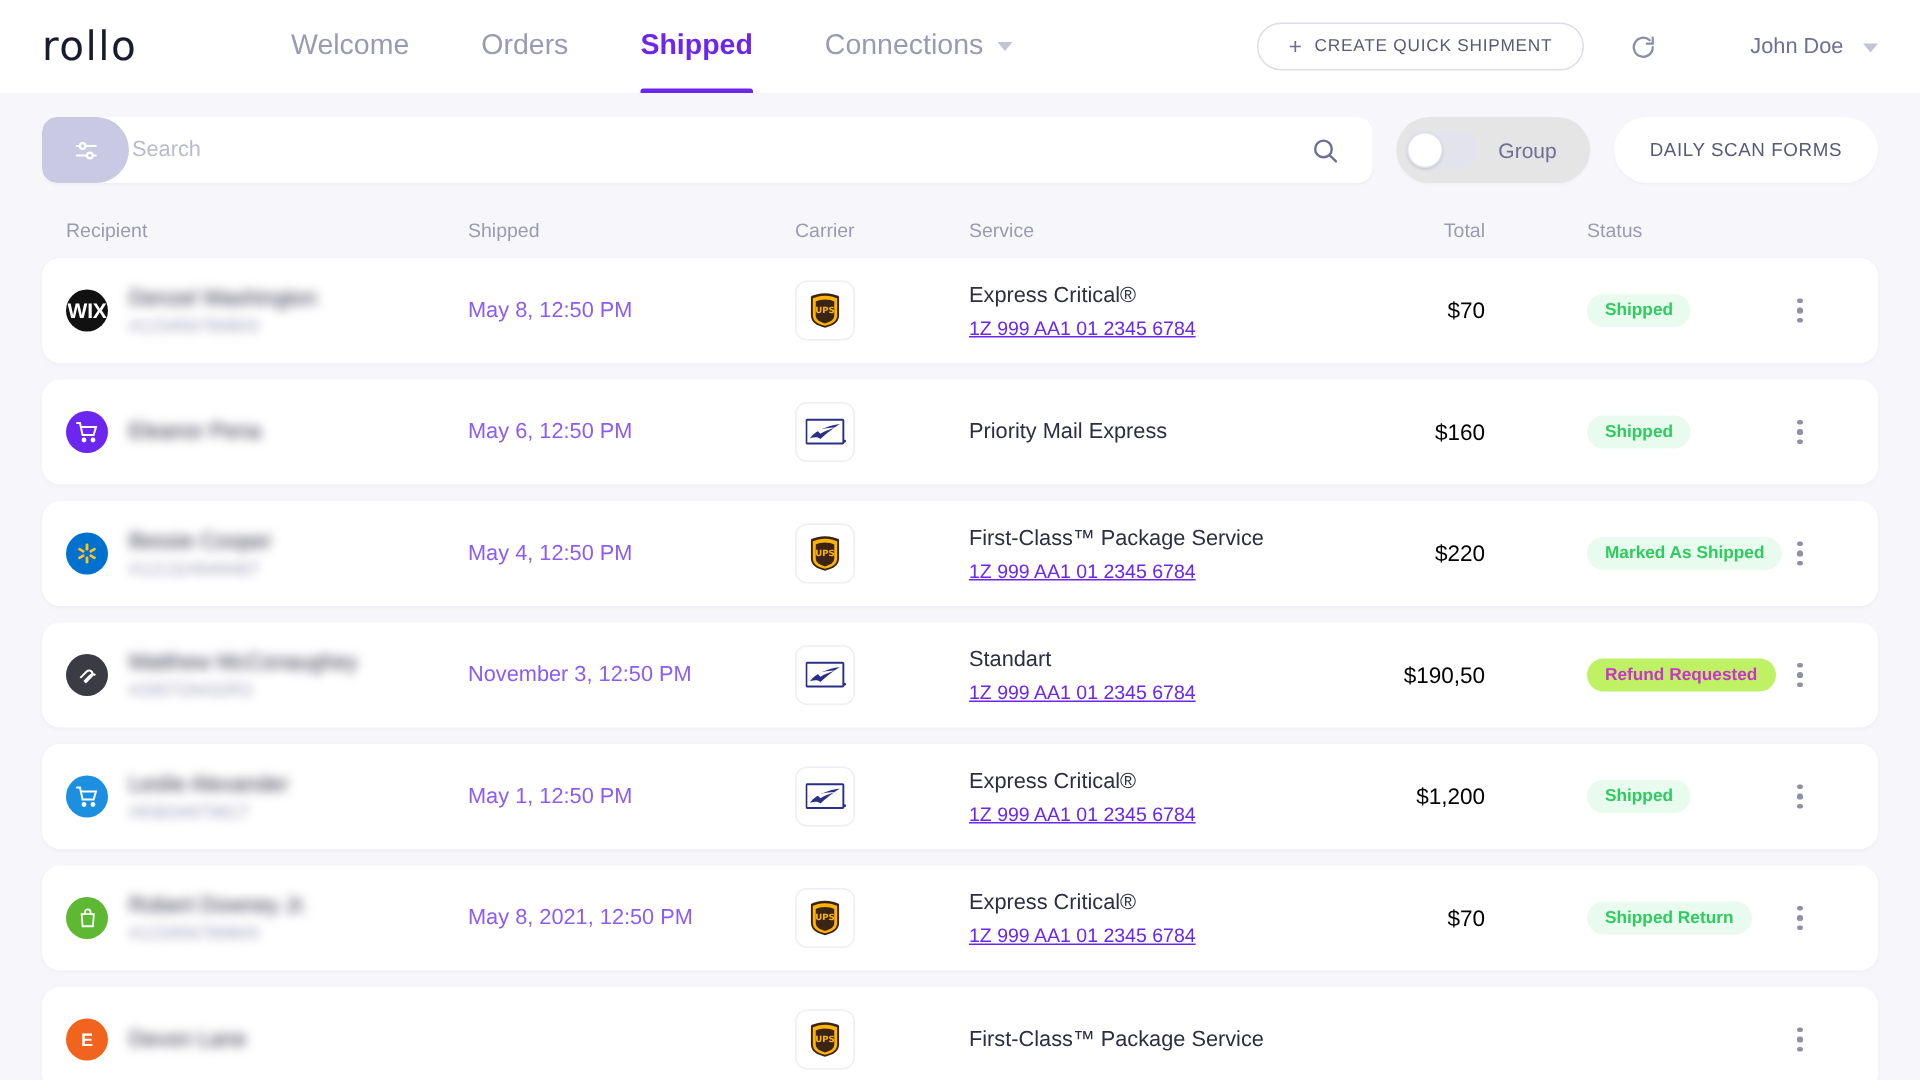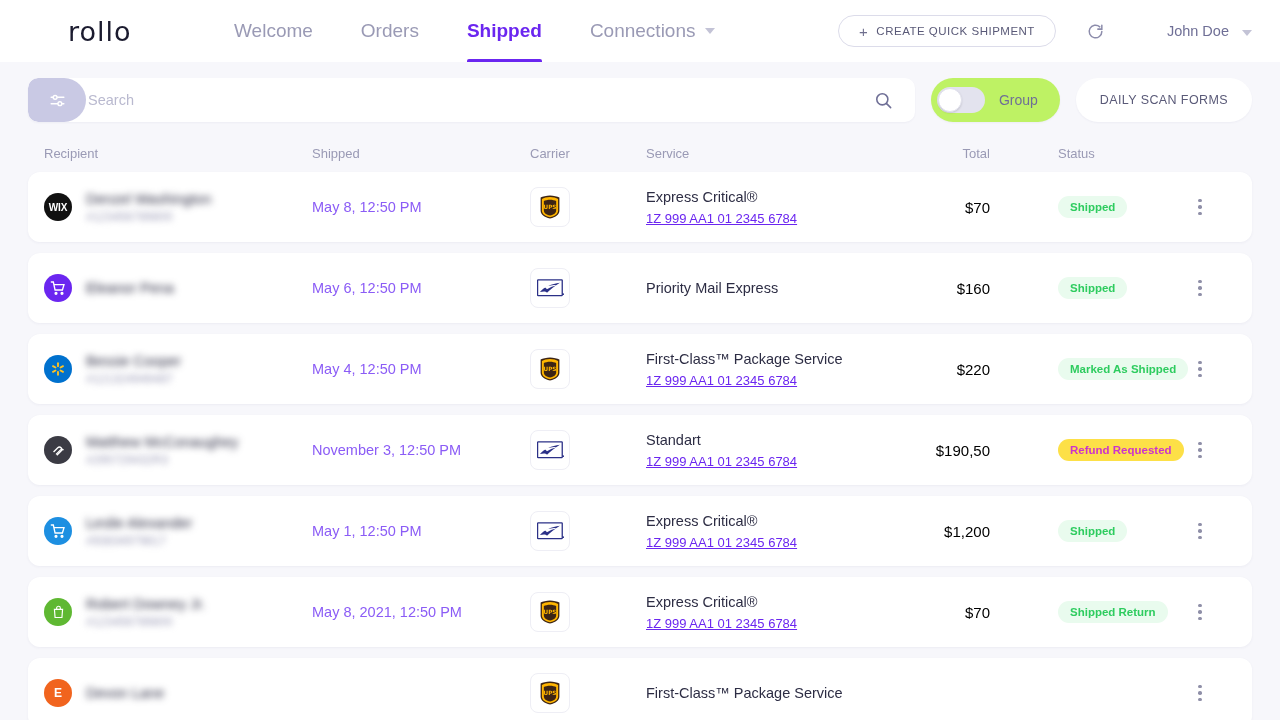--- a/index.html
+++ b/index.html
@@ -19,21 +19,20 @@
     padding: 0 28px;
     position: relative;
   }
   .logo {
     font-size: 27px;
     letter-spacing: 1px;
     color: #1b1b2f;
     font-weight: 400;
     width: 142px;
     font-family: "DejaVu Sans", sans-serif;
-    margin-left: 40px;
   }
   .navlinks { display: flex; align-items: center; height: 100%; gap: 0; }
   .navlink {
     font-size: 19px;
     color: #9a9ab5;
     height: 100%;
     display: flex;
     align-items: center;
     padding: 0 24px;
     position: relative;
@@ -118,21 +117,21 @@
     padding: 0 2px;
     background: transparent;
     font-family: "Liberation Sans", sans-serif;
   }
   .search-input::placeholder { color: #b9b9cf; }
   .search-ico { padding: 0 22px; cursor: pointer; display: flex; align-items: center; }
 
   .group-pill {
     margin-left: 16px;
     height: 44px;
-    background: #bef264;
+    background: #e5e5e5;
     border-radius: 22px;
     display: flex;
     align-items: center;
     padding: 0 22px 0 6px;
     gap: 14px;
     box-shadow: 0 1px 2px rgba(60,60,110,.05);
   }
   .toggle {
     width: 48px; height: 26px;
     background: #e3e3ee;
@@ -242,21 +241,21 @@
 
   .badge {
     display: inline-block;
     font-size: 11.5px;
     font-weight: 700;
     padding: 5px 12px;
     border-radius: 12px;
     white-space: nowrap;
   }
   .badge.green { background: #e9fbee; color: #2ecc5f; }
-  .badge.magenta { background: #fde047; color: #cc33cc; }
+  .badge.magenta { background: #bef264; color: #cc33cc; }
 
   .dots { display: flex; flex-direction: column; gap: 3px; align-items: center; cursor: pointer; margin-left: auto; }
   .dots span { width: 3.5px; height: 3.5px; border-radius: 50%; background: #8f8fa8; display: block; }
 </style>
 </head>
 <body>
 
 <div class="topnav">
   <div class="logo">rollo</div>
   <div class="navlinks">
@@ -322,21 +321,21 @@
     <div class="c-ship">Shipped</div>
     <div class="c-carr">Carrier</div>
     <div class="c-serv">Service</div>
     <div class="c-total">Total</div>
     <div class="c-stat">Status</div>
     <div class="c-menu"></div>
   </div>
   <div id="rows">
       <div class="row">
         <div class="c-recip recip-cell">
-          <div class="avatar" style="background:#111;font-size:10px;letter-spacing:-.2px;">WIX</div>
+          <div class="avatar" style="background:#111;font-size:14px;letter-spacing:-.2px;">WIX</div>
           <div class="recip-text">
             <div class="recip-name">Denzel Washington</div>
             <div class="recip-id">#123456789800</div>
           </div>
         </div>
         <div class="c-ship ship-date">May 8, 12:50 PM</div>
         <div class="c-carr">
           <div class="carrier-box">
             <svg width="22" height="24" viewBox="0 0 40 46">
               <path d="M20 1C13 1 6 3 2 5v24c0 9 7 13 18 16 11-3 18-7 18-16V5C34 3 27 1 20 1z" fill="#3c2415"></path>

